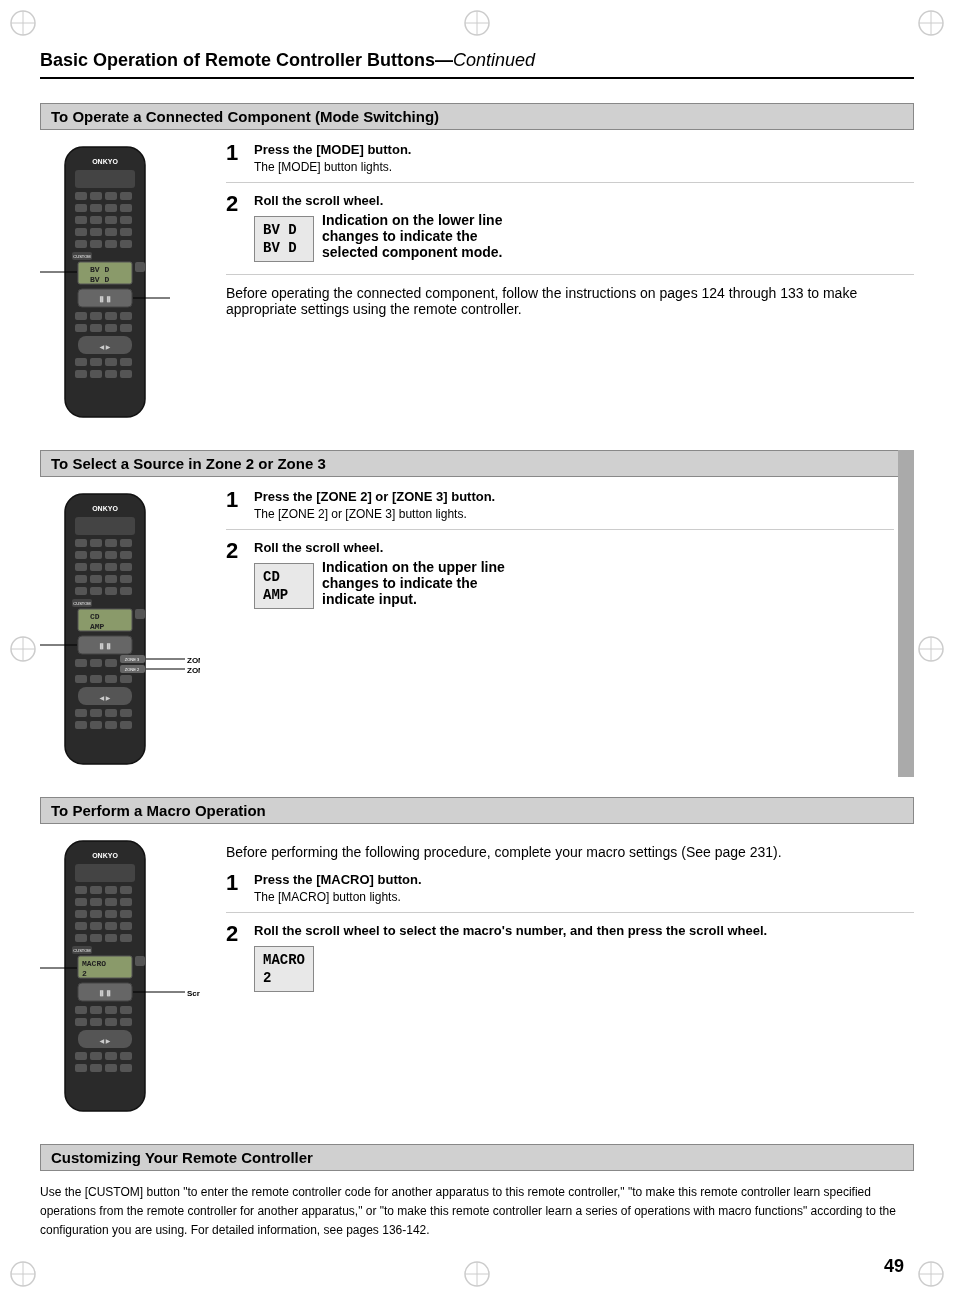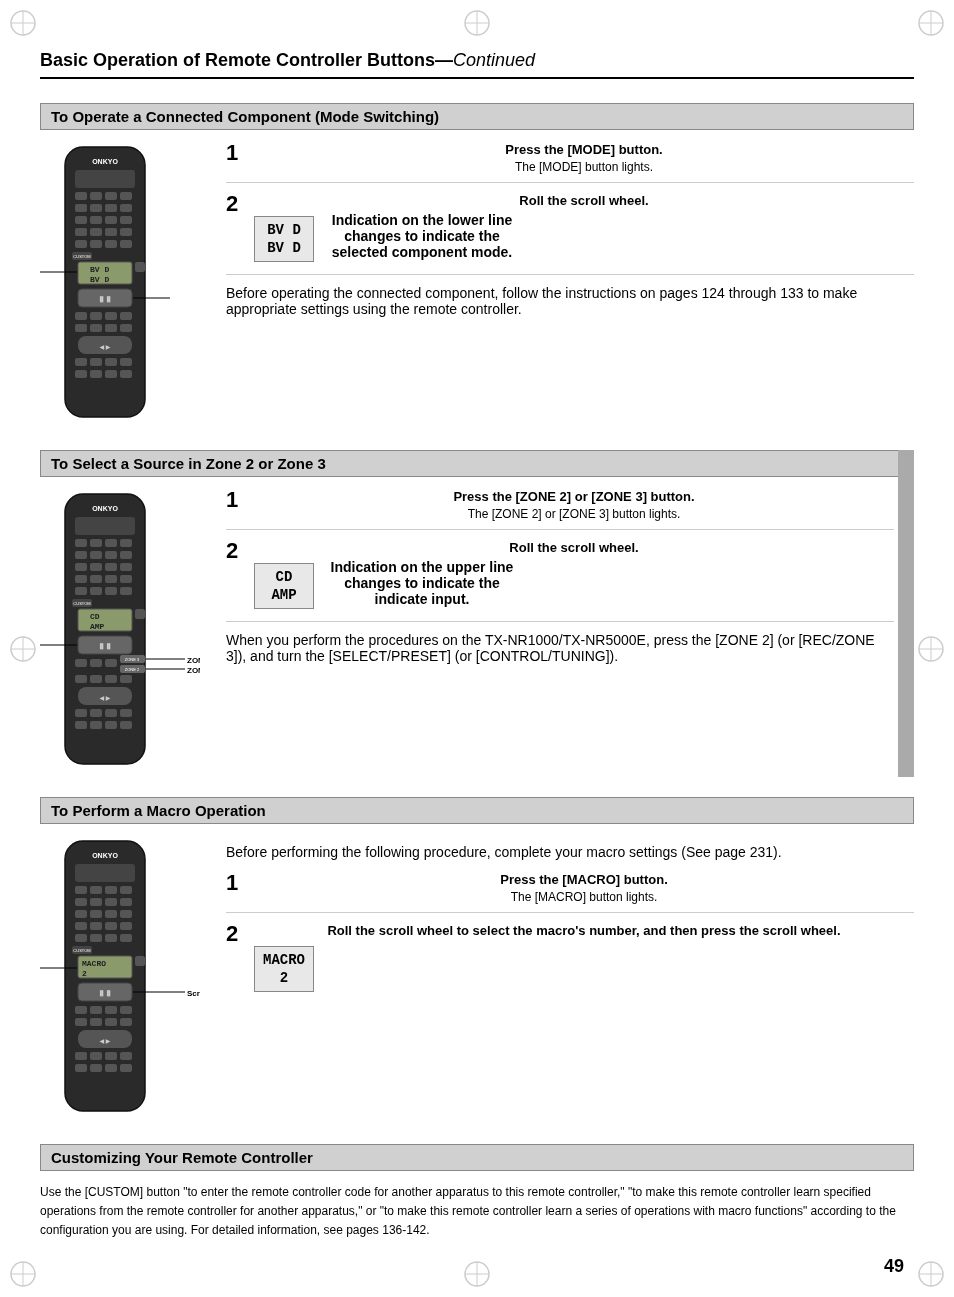--- a/index.html
+++ b/index.html
@@ -73,21 +73,20 @@
     .step:last-child { border-bottom: none; }
     .step-num {
       font-size: 22px;
       font-weight: bold;
       width: 28px;
       flex-shrink: 0;
       line-height: 1;
     }
     .step-content {
       flex: 1;
-      text-align: center;
     }
     .step-title {
       font-weight: bold;
       font-size: 13px;
       margin-bottom: 3px;
     }
     .step-desc {
       font-size: 12px;
     }
 
@@ -417,21 +416,20 @@
       <div class="step">
         <div class="step-num">2</div>
         <div class="step-content">
           <div class="step-title">Roll the scroll wheel.</div>
           <div class="step-inline">
             <div class="display-box">CD<br>AMP</div>
             <div class="indication-note">Indication on the upper line changes to indicate the indicate input.</div>
           </div>
         </div>
       </div>
-      <div class="note-text">When you perform the procedures on the TX-NR1000/TX-NR5000E, press the [ZONE 2] (or [REC/ZONE 3]), and turn the [SELECT/PRESET] (or [CONTROL/TUNING]).</div>
     </div>
   </div>
 </div>
 
 <div class="section-wrapper">
   <div class="section-header">To Perform a Macro Operation</div>
   <div class="section-content">
     <div class="remote-col">
       <div style="position:relative;display:inline-block;">
         <svg width="160" height="285" viewBox="0 0 160 285">

